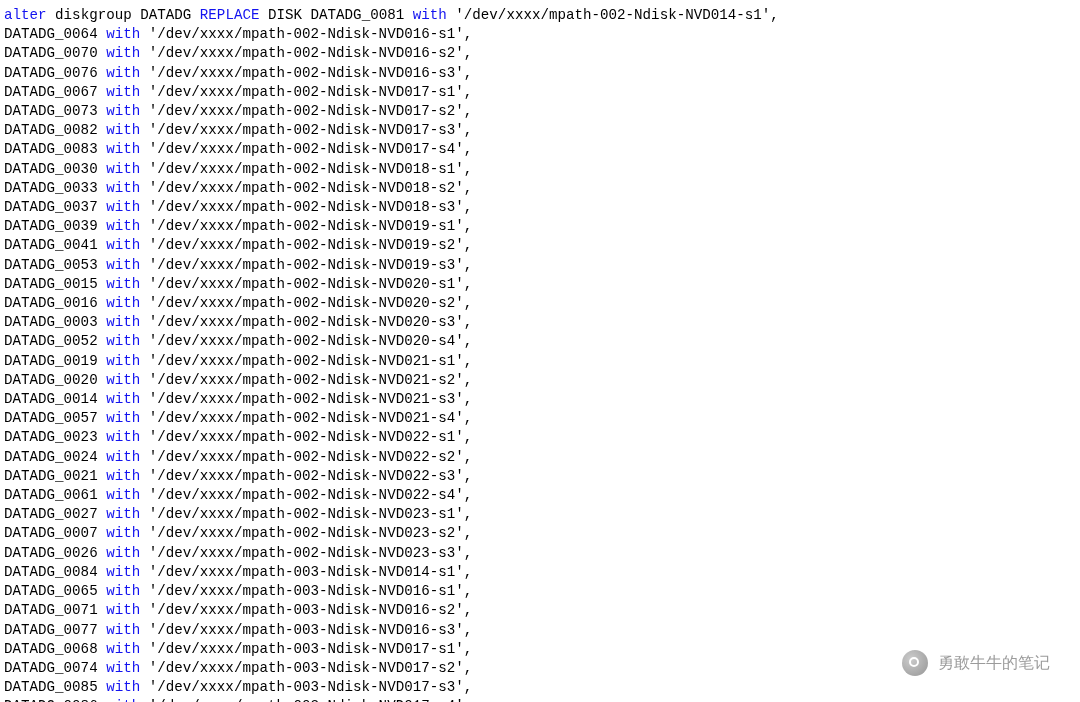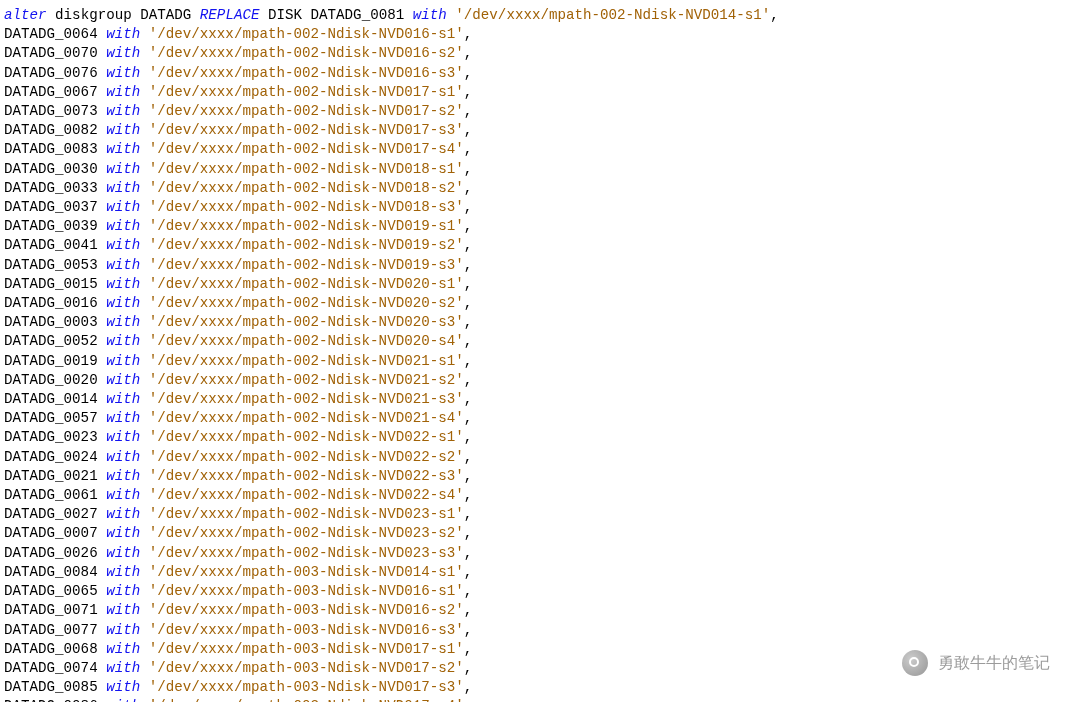--- a/index.html
+++ b/index.html
@@ -12,23 +12,23 @@
     font-size: 14.2px;
     line-height: 19.2px;
     color: #000;
     overflow: hidden;
     position: relative;
   }
   .code {
     padding: 6px 4px;
     white-space: pre;
   }
-  .kw-blue  { color: #1313f0; font-style: italic; }
+  .kw-blue  { color: #1313f0; }
   .ident    { color: #000000; font-family: Liberation Mono, monospace; }
-  .path     { color: #a16207; }
+  .path     { color: #000000; }
   .comma    { color: #000; }
   .watermark {
     position: absolute;
     right: 30px;
     bottom: 26px;
     display: flex;
     align-items: center;
     gap: 10px;
     color: #7a7a7a;
     font-family: "Microsoft YaHei", "PingFang SC", sans-serif;

